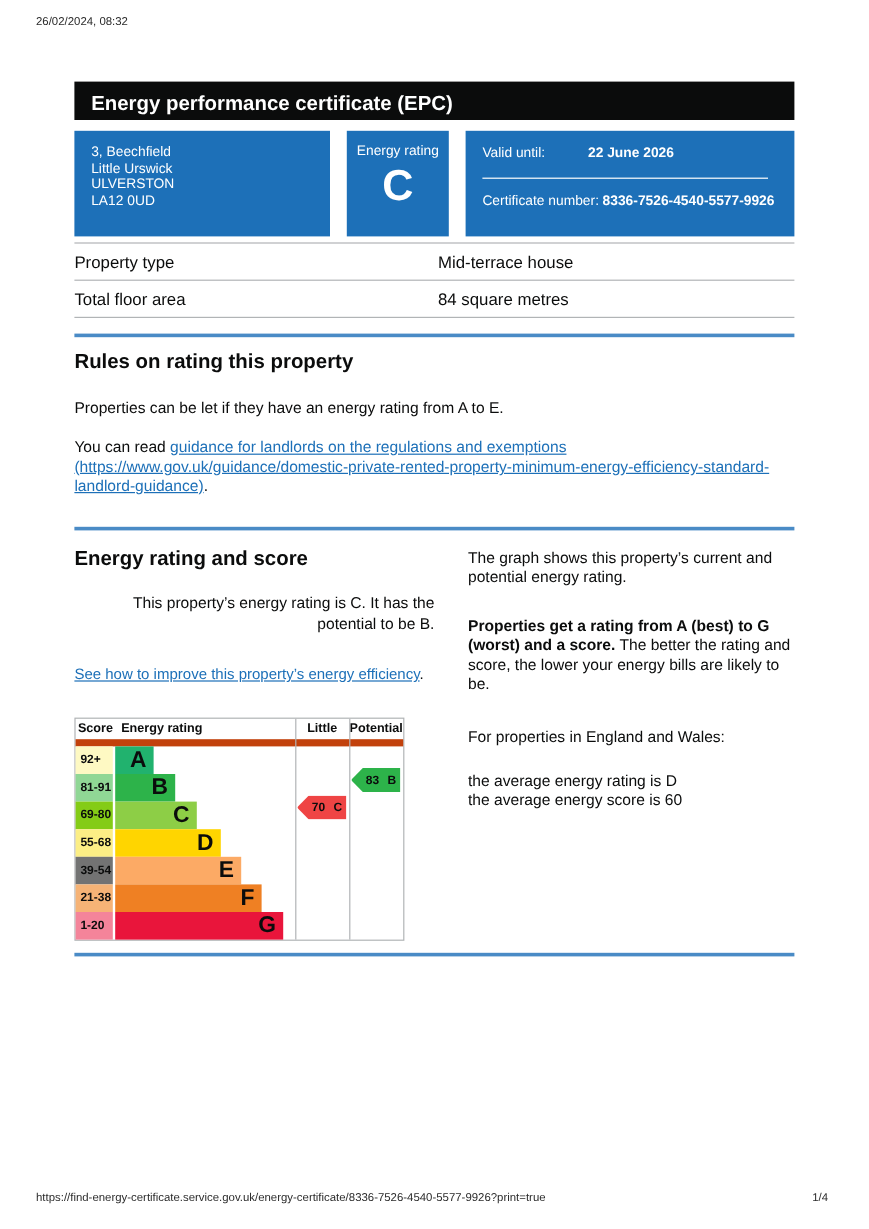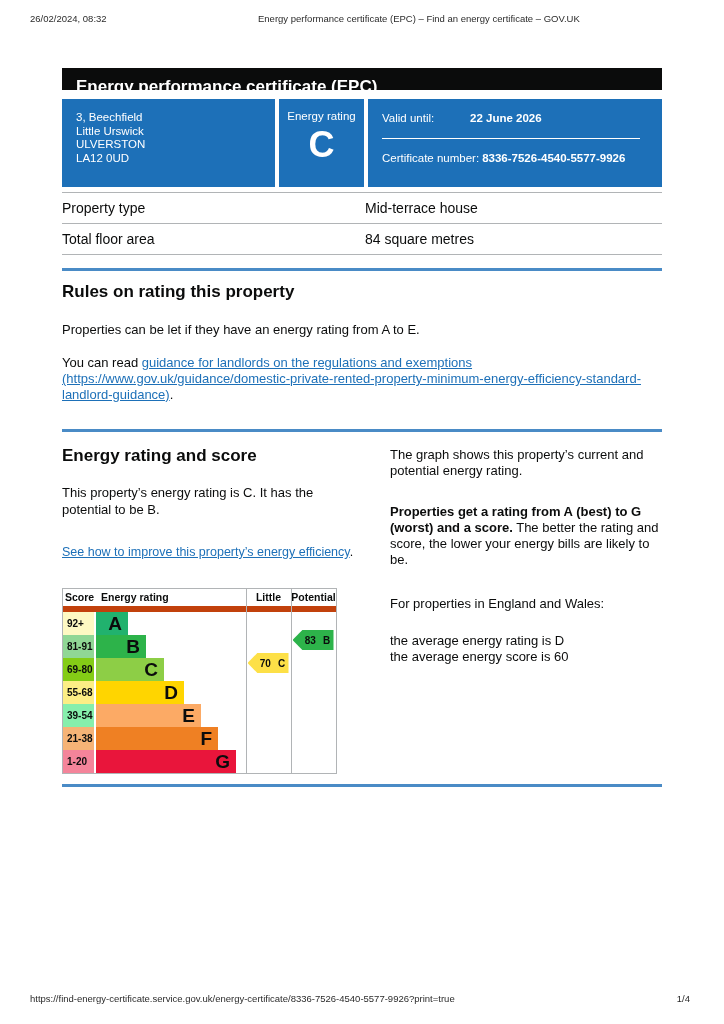--- a/index.html
+++ b/index.html
@@ -7,24 +7,24 @@
   .page{position:relative;width:724px;height:1024px;background:#fff;overflow:hidden;}
 
   
   .print-header{position:absolute;top:13px;left:30px;right:30px;font-size:9.5px;color:#2b2b2b;}
   .ph-title{position:absolute;left:228px;top:0;}
   .print-footer{position:absolute;top:993px;left:30px;right:34px;font-size:9.5px;color:#2b2b2b;display:flex;justify-content:space-between;}
 
   .content{width:600px;margin:0 auto;padding-top:68px;}
 
   
-  .black-banner{background:#0b0c0c;color:#fff;height:22px;line-height:38px;padding-left:14px;font-size:17px;font-weight:bold;box-sizing:border-box;}
-
-  
-  .blue-banner{margin-top:9px;display:flex;gap:4px;height:88px;}
+  .black-banner{background:#0b0c0c;color:#fff;height:32px;line-height:38px;padding-left:14px;font-size:17px;font-weight:bold;box-sizing:border-box;}
+
+  
+  .blue-banner{margin-top:9px;display:flex;gap:14px;height:88px;}
   .blue-box{background:#1d70b8;color:#fff;box-sizing:border-box;}
   .addr-box{width:213px;padding:12px 10px 0 14px;font-size:11.5px;line-height:13.5px;}
   .rating-box{width:85px;text-align:center;padding-top:11px;}
   .rating-box .rating-label{font-size:11.5px;}
   .rating-box .rating-letter{font-size:36px;font-weight:bold;line-height:40px;margin-top:3px;}
   .valid-box{flex:1;padding:12px 14px 0 14px;font-size:11.5px;}
   .valid-row{display:flex;line-height:14px;}
   .valid-row .lbl{width:88px;}
   .valid-row .val{font-weight:bold;}
   .valid-box hr{border:none;border-top:1px solid #fff;margin:13px 8px 12px 0;}
@@ -45,21 +45,21 @@
   .rules-heading{margin-top:12px;}
   p{margin:0;font-size:13px;line-height:16px;}
   .rules-p1{margin-top:22px;}
   .rules-p2{margin-top:17px;}
   a.doc-link{color:#1d70b8;text-decoration:underline;cursor:pointer;}
 
   
   .two-col{display:flex;margin-top:15px;}
   .col-left{width:300px;}
   .col-right{width:272px;margin-left:28px;}
-  .left-para{margin-top:21px;line-height:16.5px;}
+  .left-para{margin-top:21px;line-height:16.5px;text-align:right;}
   .improve-link-wrap{margin-top:26px;line-height:16.5px;font-size:12.5px;}
   .rc-p1{line-height:16px;}
   .rc-p2{margin-top:25px;}
   .rc-p3{margin-top:28px;}
   .rc-p45{margin-top:21px;}
 
   
   .epc-chart{position:relative;width:273px;border:1px solid #b1b4b6;margin-top:27px;background:#fff;}
   .ch-row{display:flex;height:17px;border-bottom:6px solid #c2410c;font-weight:bold;font-size:10.5px;line-height:17px;}
   .ch-score{width:33px;text-align:center;}
@@ -72,21 +72,20 @@
   .vdiv{position:absolute;top:0;bottom:0;width:1px;background:#b1b4b6;}
   .arrow{position:absolute;width:41px;height:20px;clip-path:polygon(0 50%,24% 0,100% 0,100% 100%,24% 100%);display:flex;align-items:center;justify-content:center;gap:7px;padding-left:9px;box-sizing:border-box;font-size:10px;font-weight:bold;color:#0b0c0c;}
 </style>
 </head>
 <body>
 
 <div class="page">
 
   <div class="print-header">
     <span>26/02/2024, 08:32</span>
-    <span class="ph-title">Energy performance certificate (EPC) – Find an energy certificate – GOV.UK</span>
   </div>
 
   <div class="content">
 
     <div class="black-banner">
       <span>Energy performance certificate (EPC)</span>
     </div>
 
     <div class="blue-banner">
       <div class="blue-box addr-box">
@@ -160,40 +159,40 @@
                 <span class="band-letter">C</span>
               </div>
             </div>
             <div class="band-row">
               <div class="score-cell" style="background: rgb(252, 238, 133);">55-68</div>
               <div class="band-bar" style="background: rgb(255, 213, 0); width: 88px;">
                 <span class="band-letter">D</span>
               </div>
             </div>
             <div class="band-row">
-              <div class="score-cell" style="background: #86efac;">39-54</div>
+              <div class="score-cell" style="background: #737373;">39-54</div>
               <div class="band-bar" style="background: rgb(252, 170, 101); width: 105px;">
                 <span class="band-letter">E</span>
               </div>
             </div>
             <div class="band-row">
               <div class="score-cell" style="background: rgb(246, 179, 118);">21-38</div>
               <div class="band-bar" style="background: rgb(239, 128, 35); width: 122px;">
                 <span class="band-letter">F</span>
               </div>
             </div>
             <div class="band-row">
               <div class="score-cell" style="background: rgb(244, 132, 154);">1-20</div>
               <div class="band-bar" style="background: rgb(233, 21, 59); width: 140px;">
                 <span class="band-letter">G</span>
               </div>
             </div>
             <div class="vdiv" style="left: 183px;"></div>
             <div class="vdiv" style="left: 228px;"></div>
-            <div class="arrow" style="background: #fde047; left: 184.5px; top: 64.5px;">
+            <div class="arrow" style="background: #ef4444; left: 184.5px; top: 64.5px;">
               <span>70</span>
               <span>C</span>
             </div>
             <div class="arrow" style="background: rgb(45, 179, 74); left: 229.5px; top: 41.5px;">
               <span>83</span>
               <span>B</span>
             </div>
           </div>
       </div>
       <div class="col-right">

